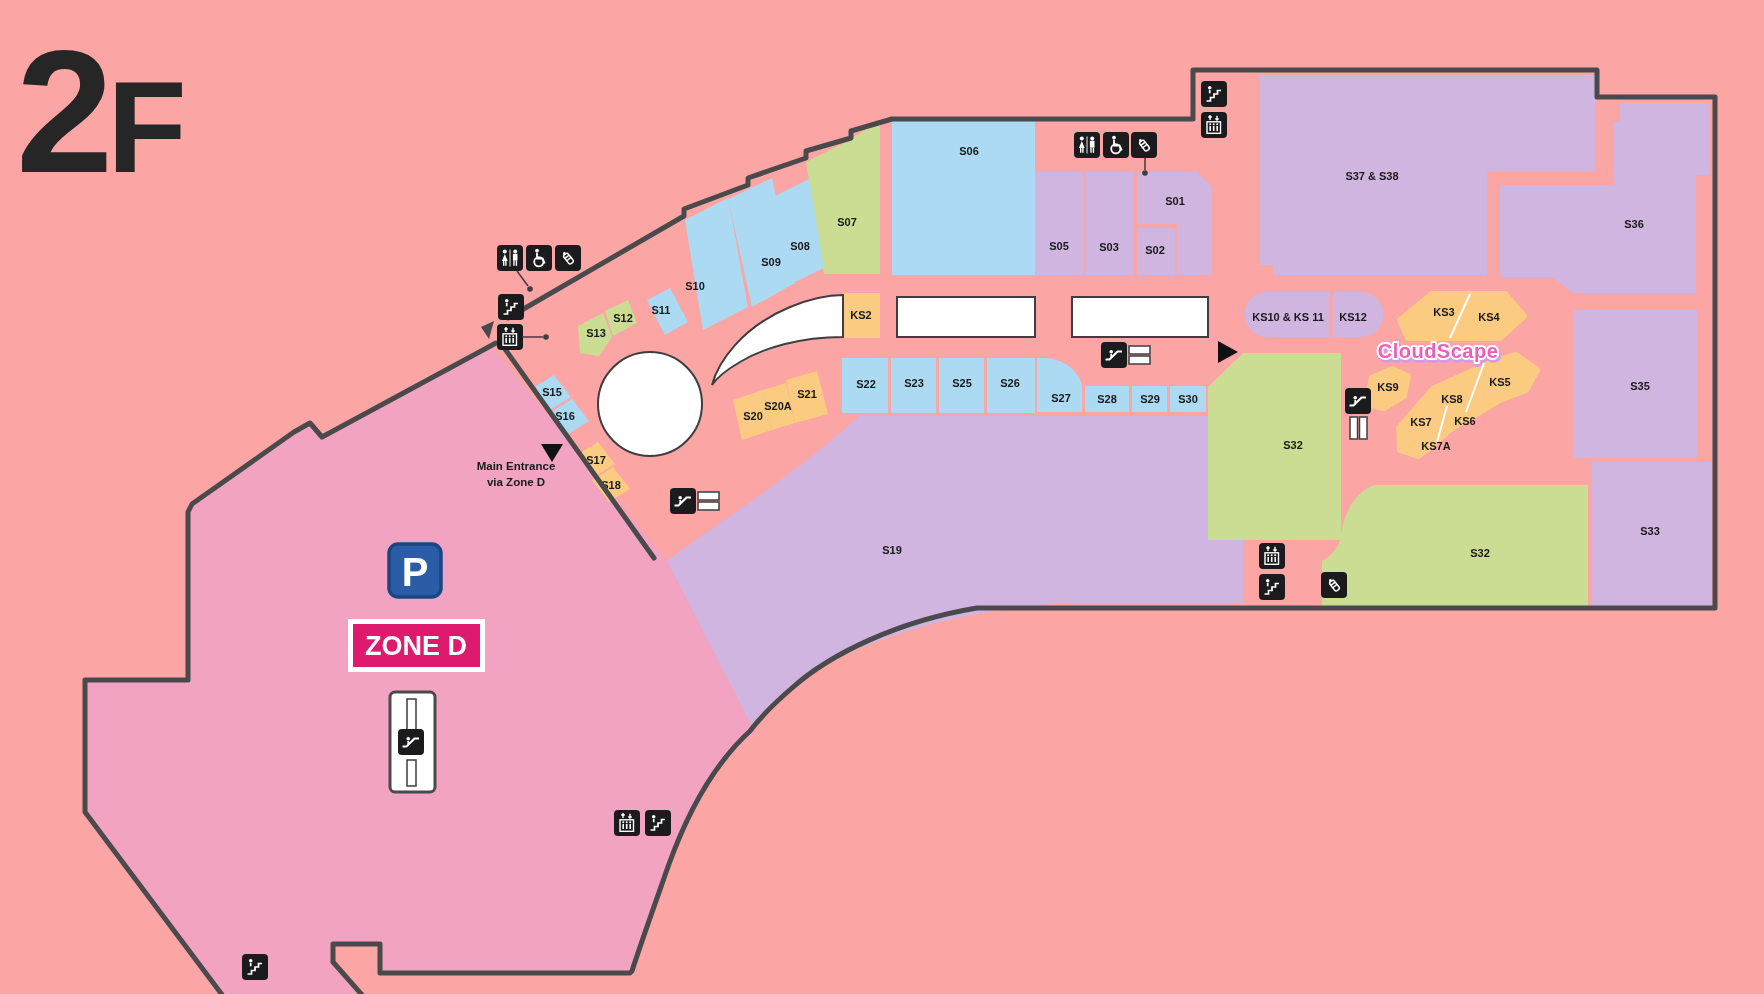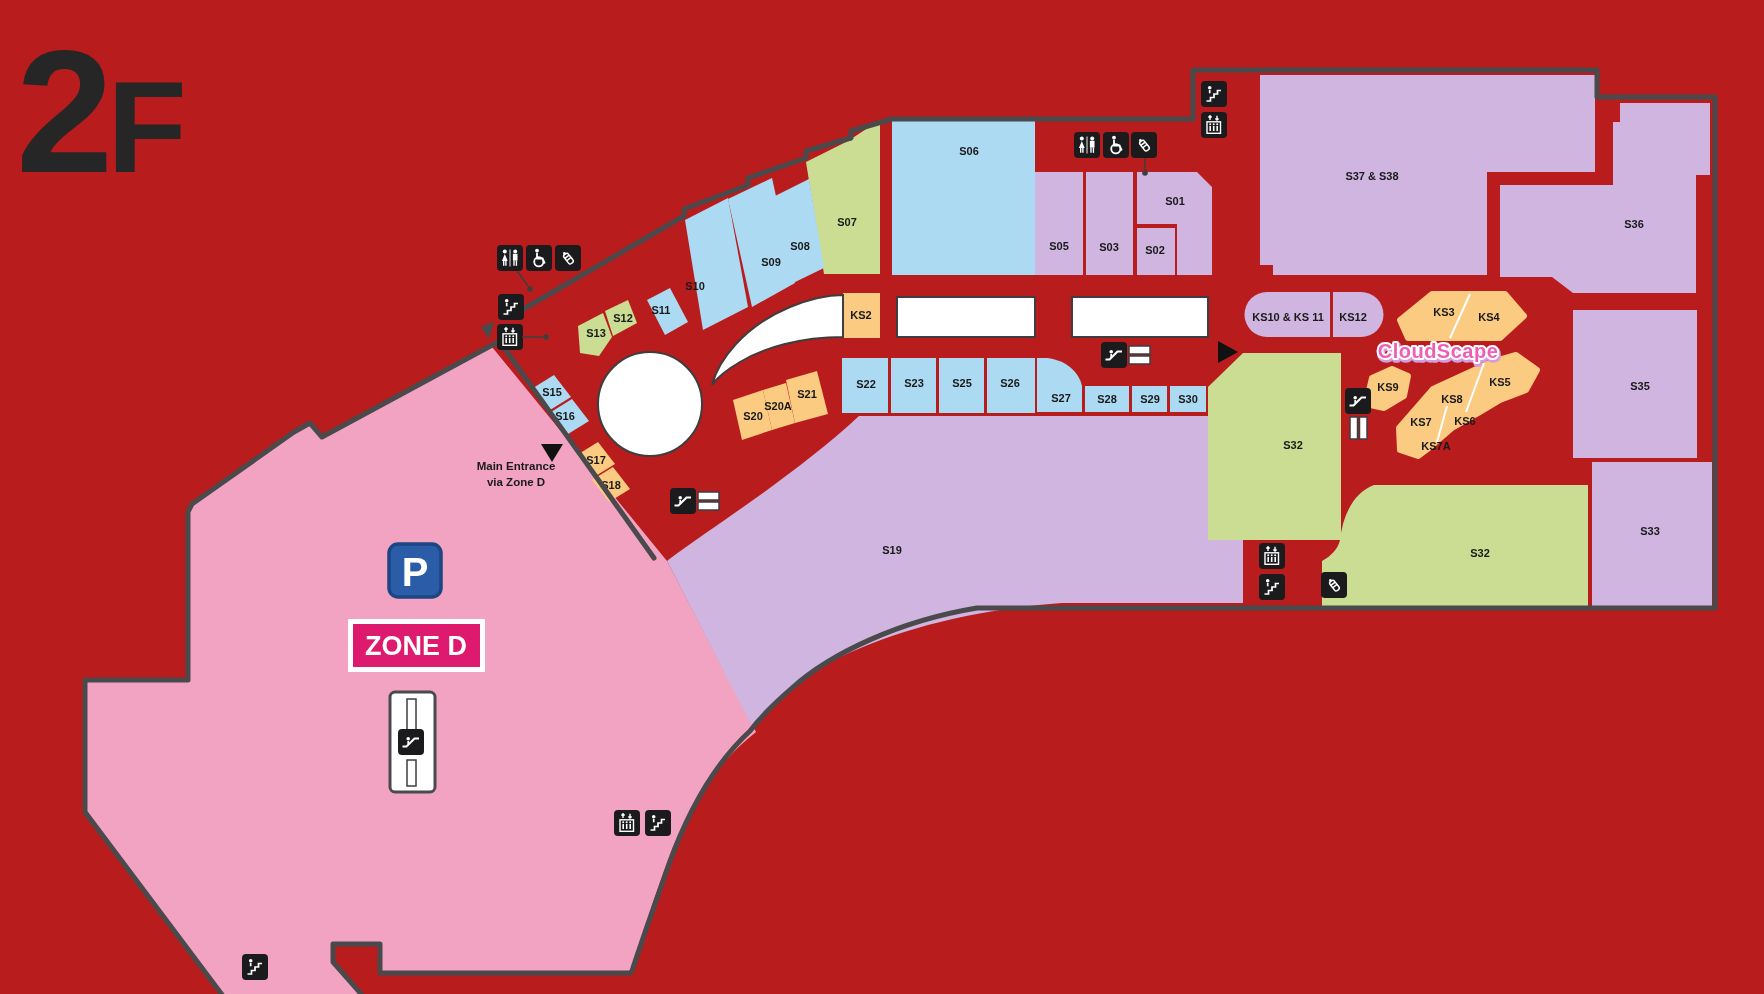--- a/index.html
+++ b/index.html
@@ -1,16 +1,16 @@
 <!DOCTYPE html>
 <html><head>
 <meta charset="utf-8">
 <style>
   html,body{margin:0;padding:0;background:#fff;}
-  .map-wrap{position:relative;width:1764px;height:994px;background:#b91c1c;overflow:hidden;
+  .map-wrap{position:relative;width:1764px;height:994px;background:#fca5a5;overflow:hidden;
             font-family:"Liberation Sans",sans-serif;}
   svg{display:block;}
   svg text{font-family:"Liberation Sans","DejaVu Sans",sans-serif;}
   .room-label{font-size:11px;font-weight:bold;fill:#1a1a1a;text-anchor:middle;}
   .floor-title{font-weight:bold;fill:#262626;letter-spacing:-6px;}
   .note-text{font-size:11.5px;font-weight:bold;fill:#1a1a1a;text-anchor:middle;}
   .badge-text{font-size:27px;font-weight:bold;fill:#ffffff;text-anchor:middle;}
   .parking-text{font-size:40px;font-weight:bold;fill:#ffffff;text-anchor:middle;}
   .brand-text{font-size:20px;font-weight:bold;text-anchor:middle;letter-spacing:.5px;
               paint-order:stroke;stroke:#ffffff;stroke-width:4px;stroke-linejoin:round;}

